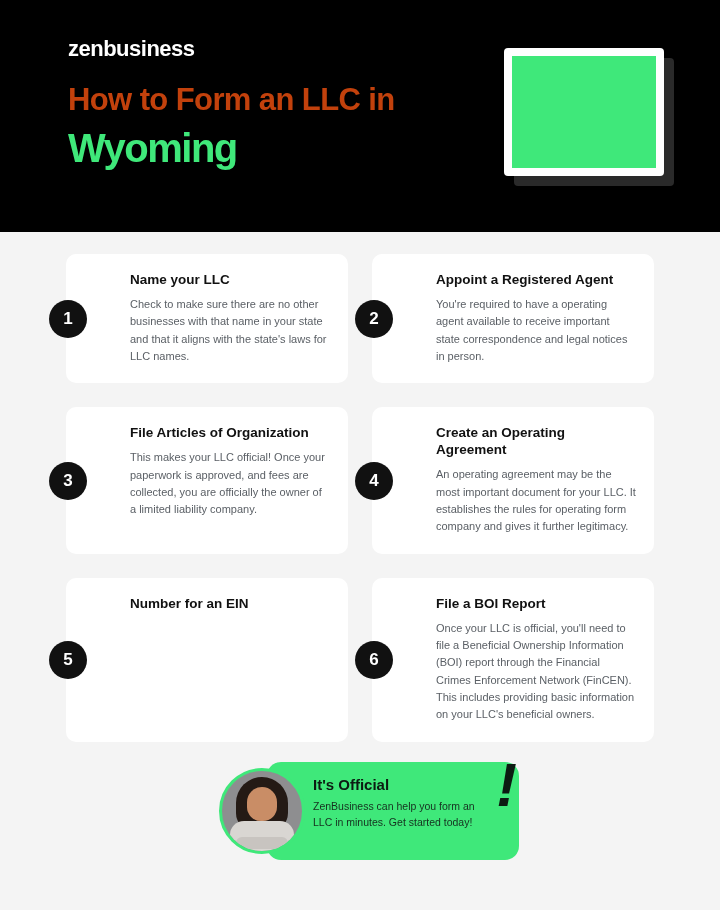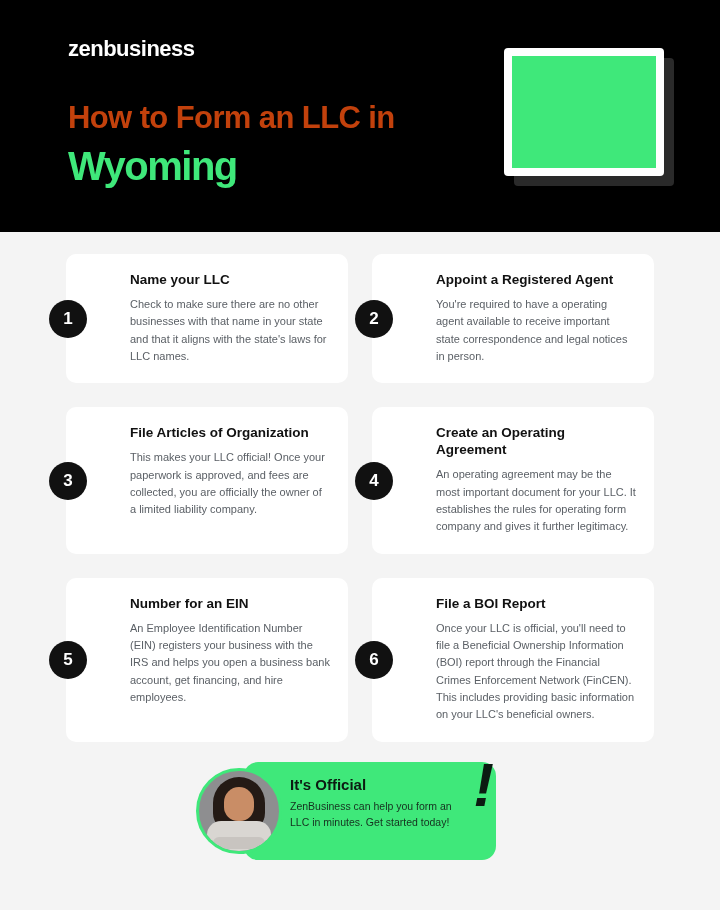--- a/index.html
+++ b/index.html
@@ -21,21 +21,21 @@
     height: 232px;
     background: #000000;
     padding: 38px 0 0 68px;
   }
   .brand {
     color: #ffffff;
     font-size: 22px;
     font-weight: bold;
     letter-spacing: -0.5px;
     line-height: 1;
-    margin-bottom: 40px;
+    margin-bottom: 22px;
   }
   .title-line1 {
     color: #c2410c;
     font-size: 31px;
     font-weight: bold;
     letter-spacing: -0.6px;
     line-height: 1.15;
   }
   .title-state {
     color: #3fe87a;
@@ -114,21 +114,21 @@
   }
   .card-body {
     color: #5b6066;
     font-size: 11px;
     line-height: 1.58;
   }
 
   
   .cta {
     position: absolute;
-    left: 196px;
+    left: 219px;
     top: 762px;
     width: 300px;
     height: 98px;
   }
   .cta-panel {
     position: absolute;
     left: 48px; top: 0;
     width: 252px; height: 98px;
     background: #3fe87a;
     border-radius: 14px;
@@ -224,21 +224,20 @@
 
     <div class="card">
       <div class="badge">4</div>
       <div class="card-title">Create an Operating Agreement</div>
       <div class="card-body">An operating agreement may be the most important document for your LLC. It establishes the rules for operating form company and gives it further legitimacy.</div>
     </div>
 
     <div class="card">
       <div class="badge">5</div>
       <div class="card-title">Number for an EIN</div>
-      <div class="card-body">An Employee Identification Number (EIN) registers your business with the IRS and helps you open a business bank account, get financing, and hire employees.</div>
     </div>
 
     <div class="card">
       <div class="badge">6</div>
       <div class="card-title">File a BOI Report</div>
       <div class="card-body">Once your LLC is official, you'll need to file a Beneficial Ownership Information (BOI) report through the Financial Crimes Enforcement Network (FinCEN). This includes providing basic information on your LLC's beneficial owners.</div>
     </div>
 
   </div>
 

